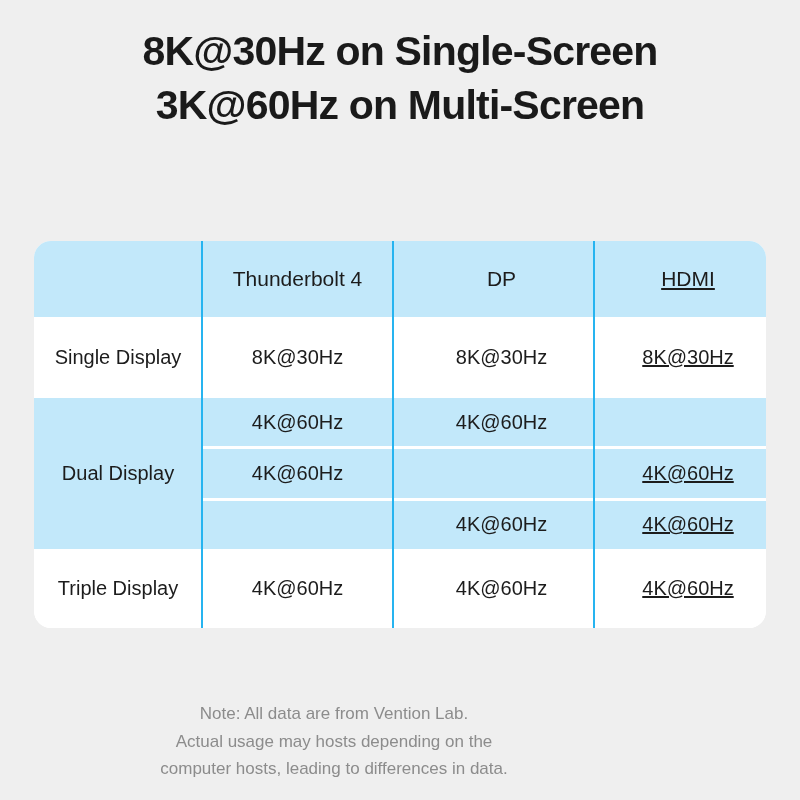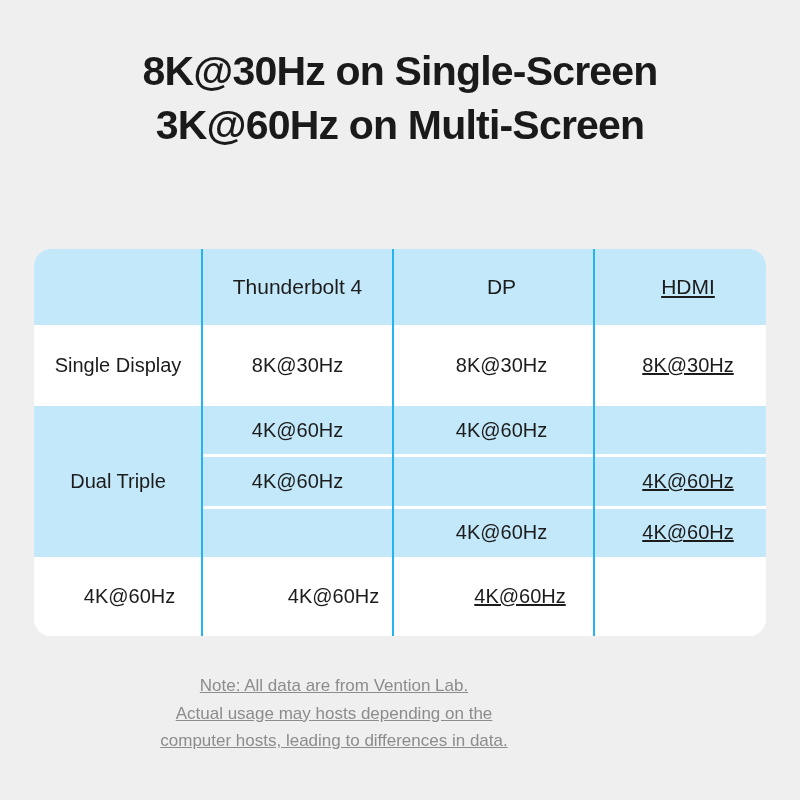--- a/index.html
+++ b/index.html
@@ -17,37 +17,37 @@
   }
 
   .page {
     position: relative;
     width: 800px;
     height: 800px;
   }
 
   
   .headline {
-    padding-top: 44px;
+    padding-top: 24px;
     text-align: center;
   }
   .headline-line {
     font-size: 41px;
     font-weight: bold;
     letter-spacing: -0.8px;
     line-height: 1.32;
     color: #1a1a1a;
     white-space: nowrap;
   }
 
   
   .table-wrap {
     position: absolute;
     left: 34px;
-    top: 249px;
+    top: 241px;
     width: 732px;
     height: 387px;
     background: #ffffff;
     border-radius: 17px;
     overflow: hidden;
   }
 
   .grid {
     position: relative;
     width: 100%;
@@ -116,27 +116,26 @@
     pointer-events: none;
   }
   .divider.d1 { left: 167px; }
   .divider.d2 { left: 358px; }
   .divider.d3 { left: 559px; }
 
   
   .note {
     position: absolute;
     left: 0;
-    top: 672px;
+    top: 700px;
     width: 668px;
     text-align: center;
     font-size: 17px;
     line-height: 1.62;
     color: #8c8c8c;
-    text-decoration: underline;
   }
   .note div { white-space: nowrap; }
 </style>
 </head>
 <body>
 
 <div class="page">
 
   <div class="headline">
     <div class="headline-line">8K@30Hz on Single-Screen</div>
@@ -154,21 +153,21 @@
       </div>
 
       <div class="row single">
         <div class="cell c-label">Single Display</div>
         <div class="cell c-tb">8K@30Hz</div>
         <div class="cell c-dp">8K@30Hz</div>
         <div class="cell c-hdmi">8K@30Hz</div>
       </div>
 
       <div class="row dual">
-        <div class="cell c-label">Dual Triple</div>
+        <div class="cell c-label">Dual Display</div>
         <div class="dual-stack">
 
           <div class="subrow">
             <div class="subcell c-tb">4K@60Hz</div>
             <div class="subcell c-dp">4K@60Hz</div>
             <div class="subcell c-hdmi"></div>
           </div>
 
           <div class="subrow">
             <div class="subcell c-tb">4K@60Hz</div>
@@ -179,20 +178,21 @@
           <div class="subrow">
             <div class="subcell c-tb"></div>
             <div class="subcell c-dp">4K@60Hz</div>
             <div class="subcell c-hdmi">4K@60Hz</div>
           </div>
 
         </div>
       </div>
 
       <div class="row triple">
+        <div class="cell c-label">Triple Display</div>
         <div class="cell c-tb">4K@60Hz</div>
         <div class="cell c-dp">4K@60Hz</div>
         <div class="cell c-hdmi">4K@60Hz</div>
       </div>
 
       <div class="divider d1"></div>
       <div class="divider d2"></div>
       <div class="divider d3"></div>
 
     </div>

